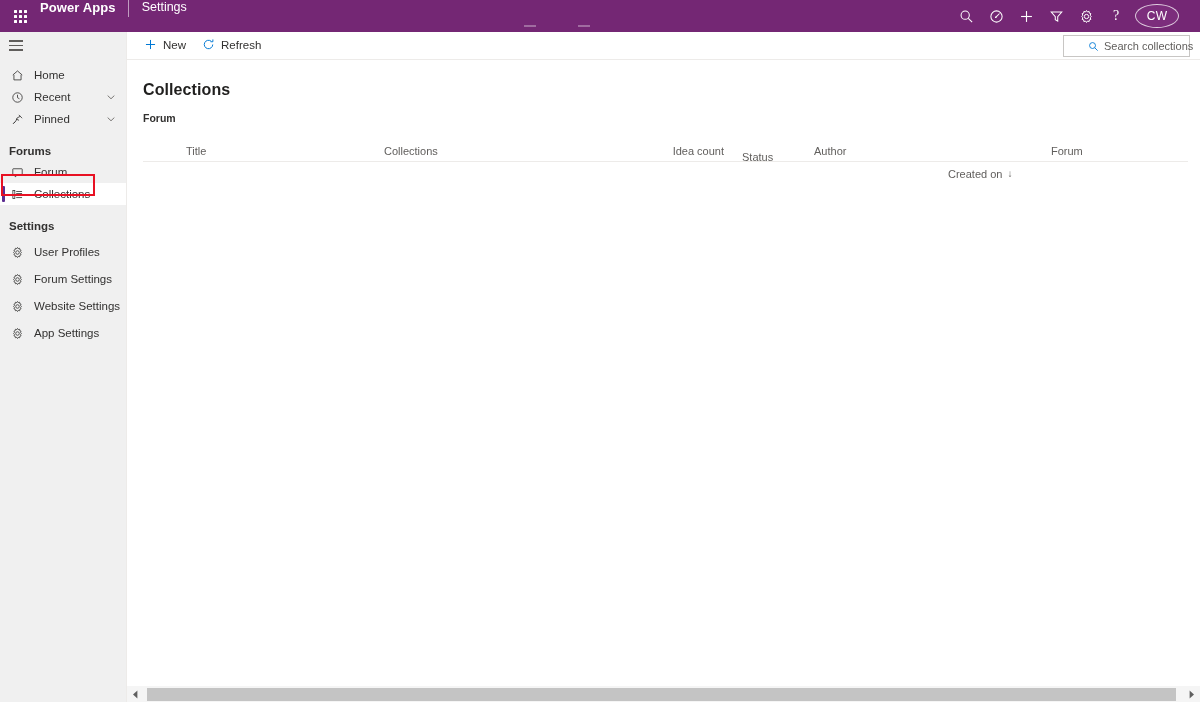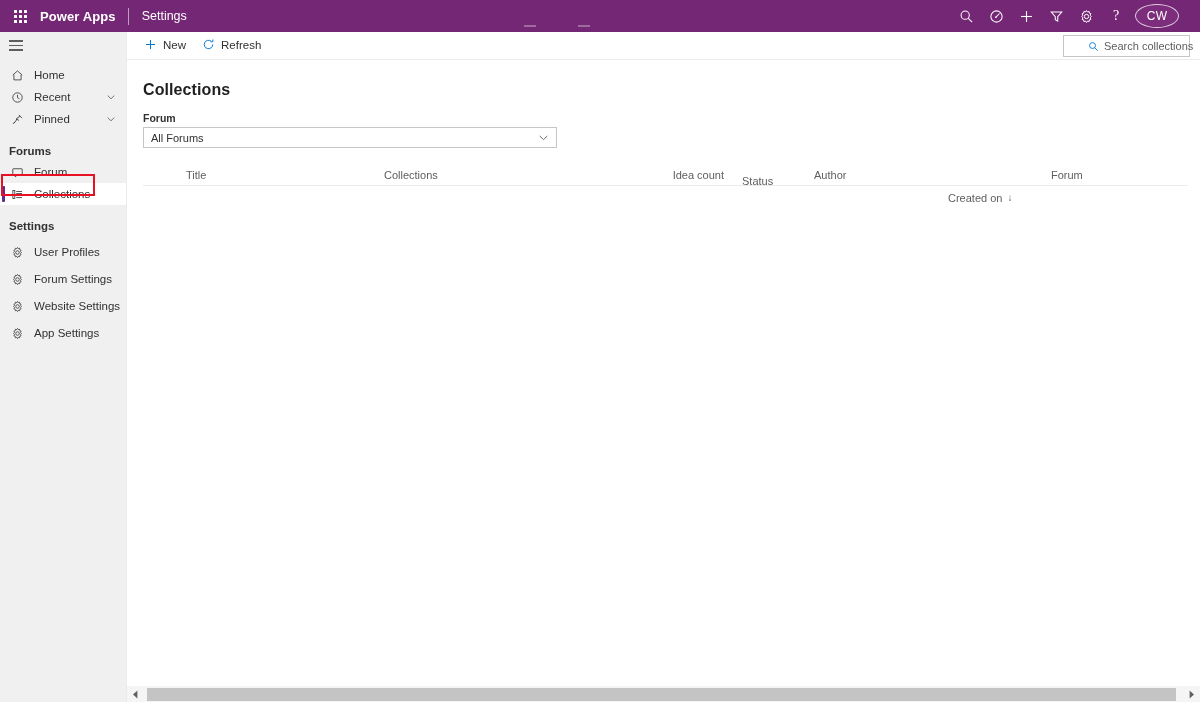--- a/index.html
+++ b/index.html
@@ -10,21 +10,21 @@
     background: #ffffff;
     font-family: "Liberation Sans", sans-serif;
     -webkit-font-smoothing: antialiased;
   }
 
   
   .topbar {
     position: absolute; top: 0; left: 0;
     width: 1200px; height: 32px;
     background: #742774;
-    display: flex; align-items: center;
+    display: flex; 
     color: #ffffff;
     z-index: 20;
   }
   .waffle {
     width: 40px; height: 32px;
     display: flex; align-items: center; justify-content: center;
     cursor: pointer;
   }
   .waffle-grid {
     display: grid;
@@ -500,28 +500,20 @@
       <span class="search-ph">Search collections</span>
     </div>
   </div>
 
   <div class="page-body">
 
     <div class="page-title">Collections</div>
 
     <div class="filter-label">Forum</div>
 
-    <div class="dropdown">
-      <span class="dropdown-val">All Forums</span>
-      <span class="dropdown-chev">
-        <svg width="11" height="11" viewBox="0 0 12 12" fill="none" stroke="#605e5c" stroke-width="1">
-          <path d="M1.8 4.3 L6 8.3 L10.2 4.3"></path>
-        </svg>
-      </span>
-    </div>
 
     <div class="grid">
       <div class="grid-head">
         <div class="gh gh-check"></div>
         <div class="gh gh-title">Title</div>
         <div class="gh gh-desc">Collections</div>
         <div class="gh gh-idea">Idea count</div>
         <div class="gh gh-status">Status</div>
         <div class="gh gh-author">Author</div>
         <div class="gh gh-created">

